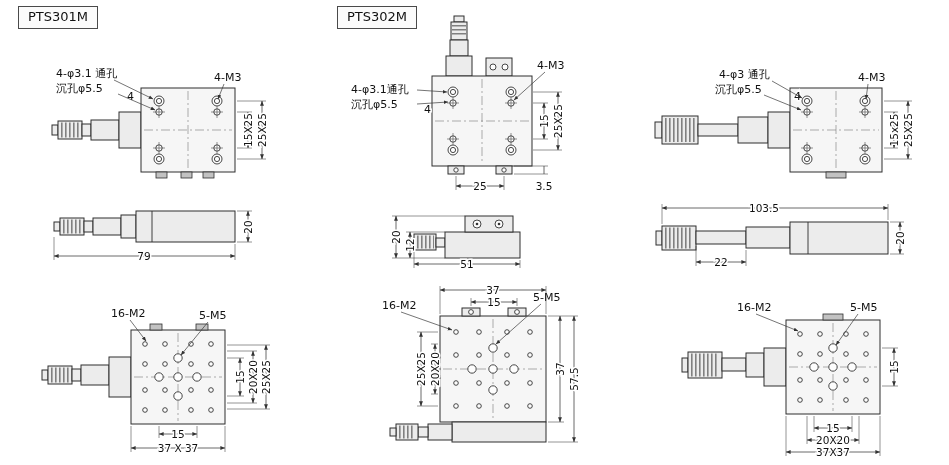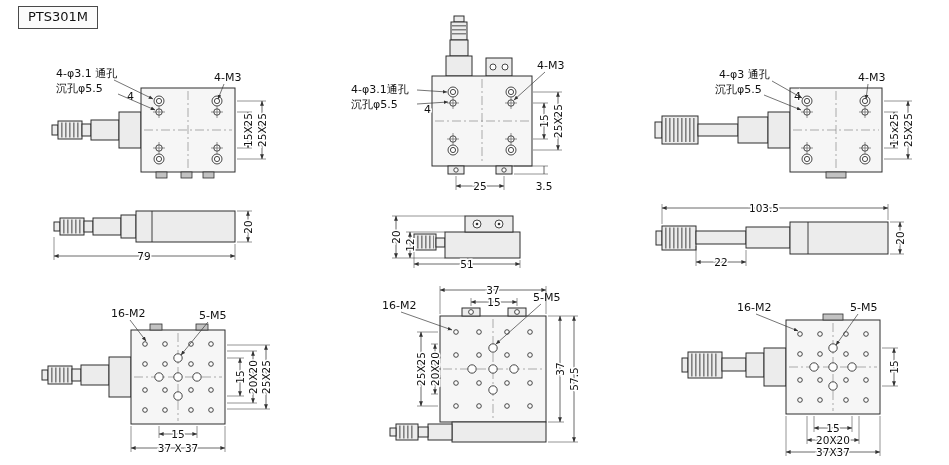--- a/index.html
+++ b/index.html
@@ -25,20 +25,21 @@
                     stroke:#fff; stroke-width:3px; paint-order:stroke; text-anchor:middle; }
   svg text.lbl    { font:11px "DejaVu Sans", sans-serif; fill:#111;
                     stroke:#fff; stroke-width:3px; paint-order:stroke; text-anchor:start; }
 </style>
 </head>
 <body>
 
 <div class="canvas">
 
   <div class="model-tag" style="left:18px">PTS301M</div>
+  <div class="model-tag" style="left:337px">PTS302M</div>
 
   <svg class="drawing" width="949" height="465" viewBox="0 0 949 465">
     <defs>
       <marker id="ah" viewBox="0 0 10 10" refX="9.5" refY="5" markerWidth="6.5" markerHeight="6.5" orient="auto-start-reverse">
         <path d="M0 1 L10 5 L0 9 z" fill="#333"></path>
       </marker>
     </defs>
 
     <g>
       <g>

